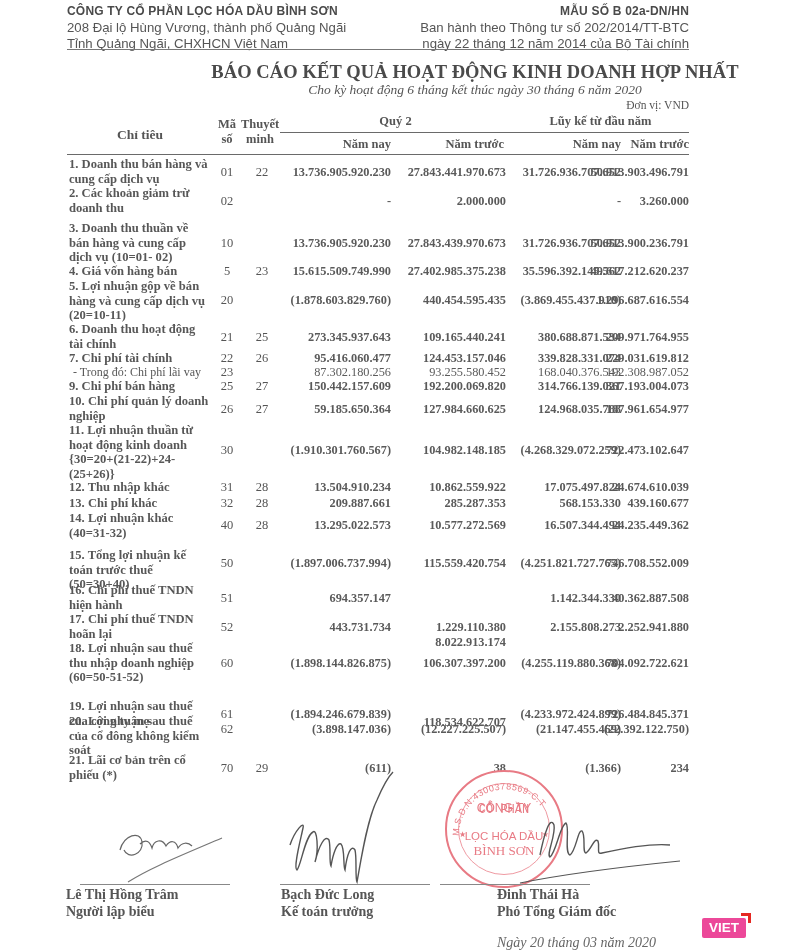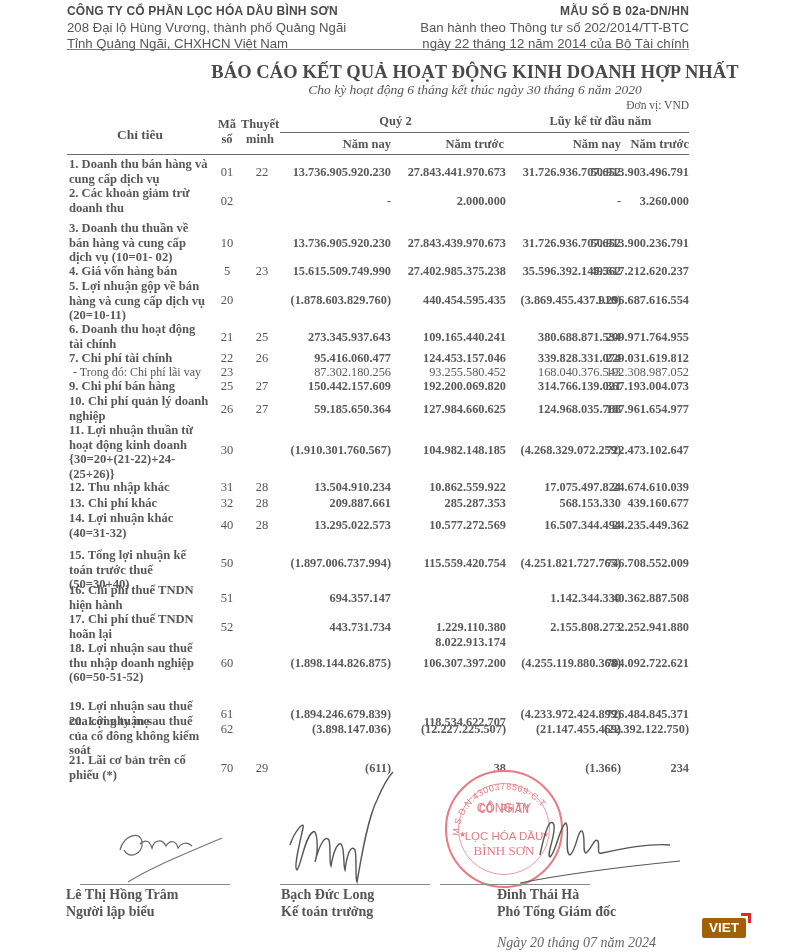--- a/index.html
+++ b/index.html
@@ -38,21 +38,21 @@
   .sig-rule { position: absolute; top: 884px; height: 0; border-top: 1px solid #888; }
   .sig-name { position: absolute; font-weight: bold; font-size: 14px; color: #555; line-height: 17px; }
   .sig-title { position: absolute; font-weight: bold; font-size: 14px; color: #555; line-height: 17px; }
   .date { position: absolute; top: 935px; left: 497px; font-style: italic; font-size: 14px; color: #666; }
 
   .stamp { position: absolute; left: 445px; top: 770px; width: 118px; height: 118px; border-radius: 50%; border: 2px solid #e87a84; }
   .stamp-inner { position: absolute; left: 11px; top: 11px; width: 92px; height: 92px; border-radius: 50%; border: 1px solid #ef9aa2; }
   .stamp-text { position: absolute; width: 100%; text-align: center; color: #e87a84; font-family: "Liberation Sans", sans-serif; font-size: 11px; line-height: 13px; }
   .stamp-ring { position: absolute; color: #e87a84; font-family: "Liberation Sans", sans-serif; font-size: 8px; }
 
-  .viet-badge { position: absolute; left: 702px; top: 918px; width: 44px; height: 20px; background: #a16207; color: #fff; font-family: "Liberation Sans", sans-serif; font-weight: bold; font-size: 13.5px; text-align: center; line-height: 20px; border-radius: 2px; }
+  .viet-badge { position: absolute; left: 702px; top: 918px; width: 44px; height: 20px; background: #ec4899; color: #fff; font-family: "Liberation Sans", sans-serif; font-weight: bold; font-size: 13.5px; text-align: center; line-height: 20px; border-radius: 2px; }
   .viet-badge:after { content: ""; position: absolute; right: -5px; top: -5px; width: 7px; height: 7px; border-top: 3px solid #e52822; border-right: 3px solid #e52822; }
 
   svg.sig { position: absolute; overflow: visible; }
 </style>
 </head>
 <body>
 
 <div class="hdr-left">
   <div class="hdr-bold">CÔNG TY CỔ PHẦN LỌC HÓA DẦU BÌNH SƠN</div>
   <div class="hdr-line">208 Đại lộ Hùng Vương, thành phố Quảng Ngãi</div>
@@ -336,15 +336,15 @@
 </div>
 <div>
   <div class="sig-name" style="left:281px;top:886px;">Bạch Đức Long</div>
   <div class="sig-title" style="left:281px;top:903px;">Kế toán trưởng</div>
 </div>
 <div>
   <div class="sig-name" style="left:497px;top:886px;">Đinh Thái Hà</div>
   <div class="sig-title" style="left:497px;top:903px;">Phó Tổng Giám đốc</div>
 </div>
 
-<div class="date">Ngày 20 tháng 07 năm 2024</div>
+<div class="date">Ngày 20 tháng 03 năm 2020</div>
 
 <div class="viet-badge">VIET</div>
 
 </body></html>

